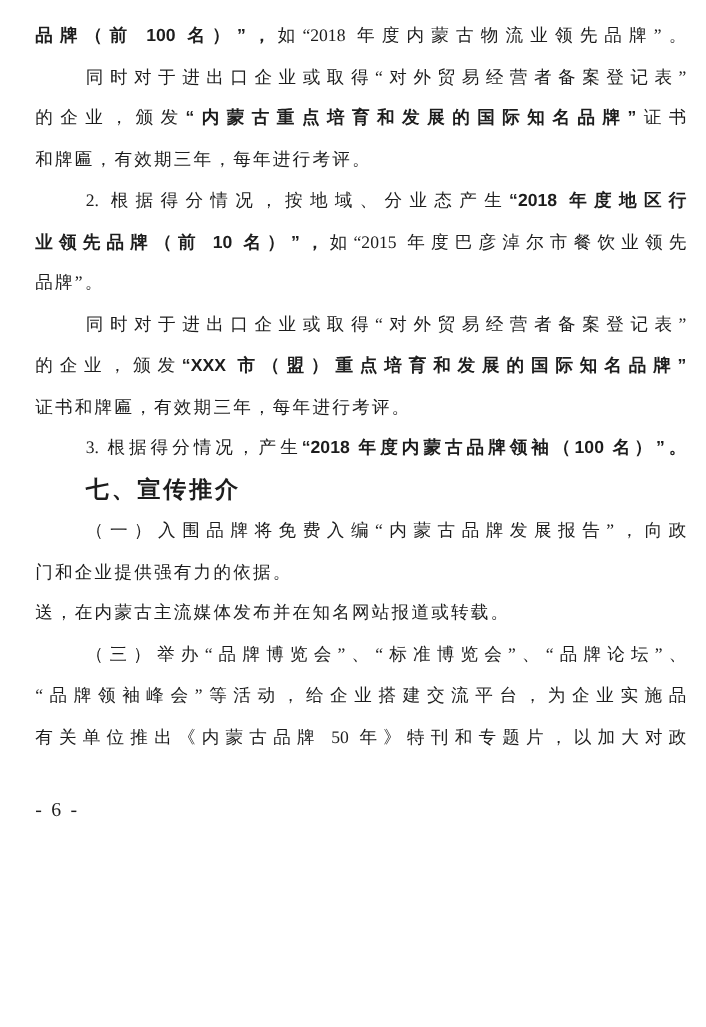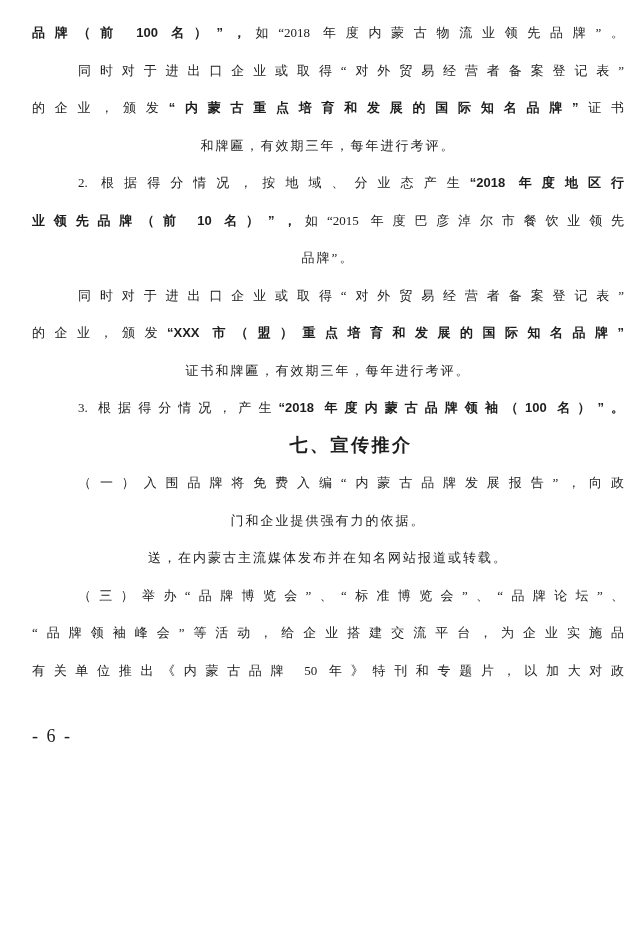--- a/index.html
+++ b/index.html
@@ -7,38 +7,38 @@
   body {
     width: 642px;
     height: 934px;
     font-family: "Liberation Serif", "DejaVu Serif", serif;
     color: #1d1d1d;
     overflow: hidden;
   }
   .page { padding: 14px 18px 0 32px; }
   .content { width: 592px; }
   .line {
-    font-size: 13px;
+    font-size: 16px;
     line-height: 37.5px;
     height: 37.5px;
     white-space: nowrap;
     text-align: justify;
   }
   .line.fill { text-align-last: justify; white-space: normal; }
-  .line.nofill { text-align: center; letter-spacing: 2px; }
+  .line.nofill { text-align: left; letter-spacing: 2px; }
   .line.indent { text-indent: 46px; }
   b.em {
     font-weight: 700;
     font-family: "Liberation Sans", "DejaVu Sans", sans-serif;
   }
   .line.heading {
     font-family: "Liberation Sans", "DejaVu Sans", sans-serif;
     font-weight: 700;
     letter-spacing: 2.5px;
-    font-size: 18px;
+    font-size: 21px;
   }
   .footer {
     margin-top: 37px;
     font-size: 18px;
     letter-spacing: 2px;
     text-align: left;
   }
 </style>
 </head>
 <body>

